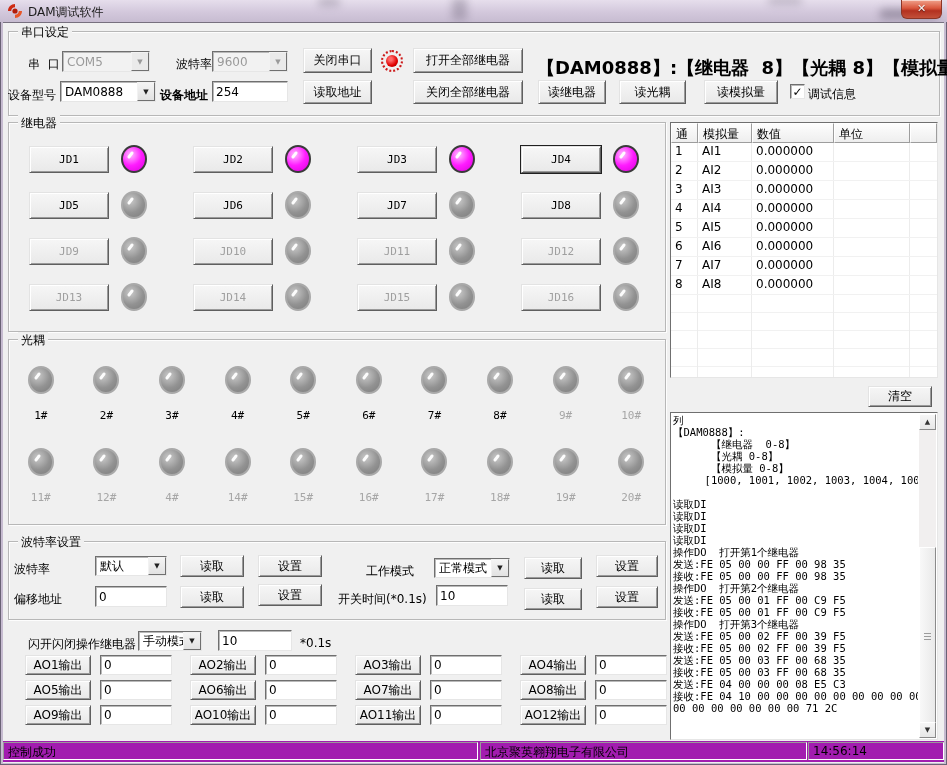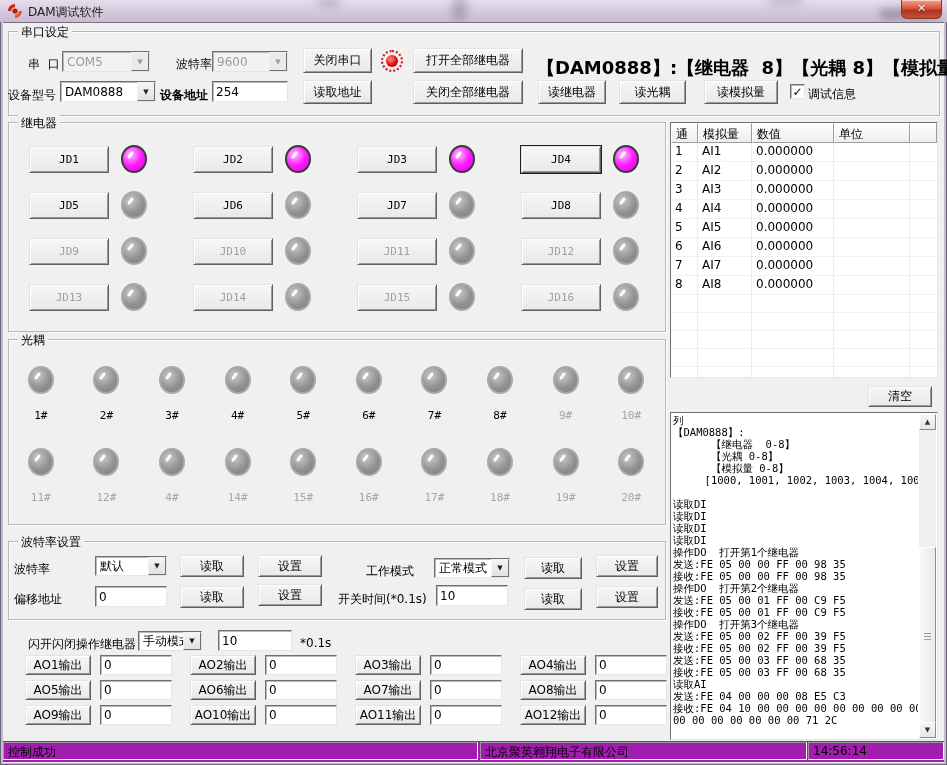--- a/index.html
+++ b/index.html
@@ -455,21 +455,20 @@
         <div class="log-line">发送:FE 05 00 00 FF 00 98 35</div>
         <div class="log-line">接收:FE 05 00 00 FF 00 98 35</div>
         <div class="log-line">操作DO  打开第2个继电器</div>
         <div class="log-line">发送:FE 05 00 01 FF 00 C9 F5</div>
         <div class="log-line">接收:FE 05 00 01 FF 00 C9 F5</div>
         <div class="log-line">操作DO  打开第3个继电器</div>
         <div class="log-line">发送:FE 05 00 02 FF 00 39 F5</div>
         <div class="log-line">接收:FE 05 00 02 FF 00 39 F5</div>
         <div class="log-line">发送:FE 05 00 03 FF 00 68 35</div>
         <div class="log-line">接收:FE 05 00 03 FF 00 68 35</div>
-        <div class="log-line">读取AI</div>
         <div class="log-line">发送:FE 04 00 00 00 08 E5 C3</div>
         <div class="log-line">接收:FE 04 10 00 00 00 00 00 00 00 00 00</div>
         <div class="log-line">00 00 00 00 00 00 00 71 2C</div>
       </div>
     <div class="vscroll">
       <div class="sb-btn sb-up">
         <span class="sb-glyph">▲</span>
       </div>
       <div class="sb-thumb">
           <span class="grip"></span>

